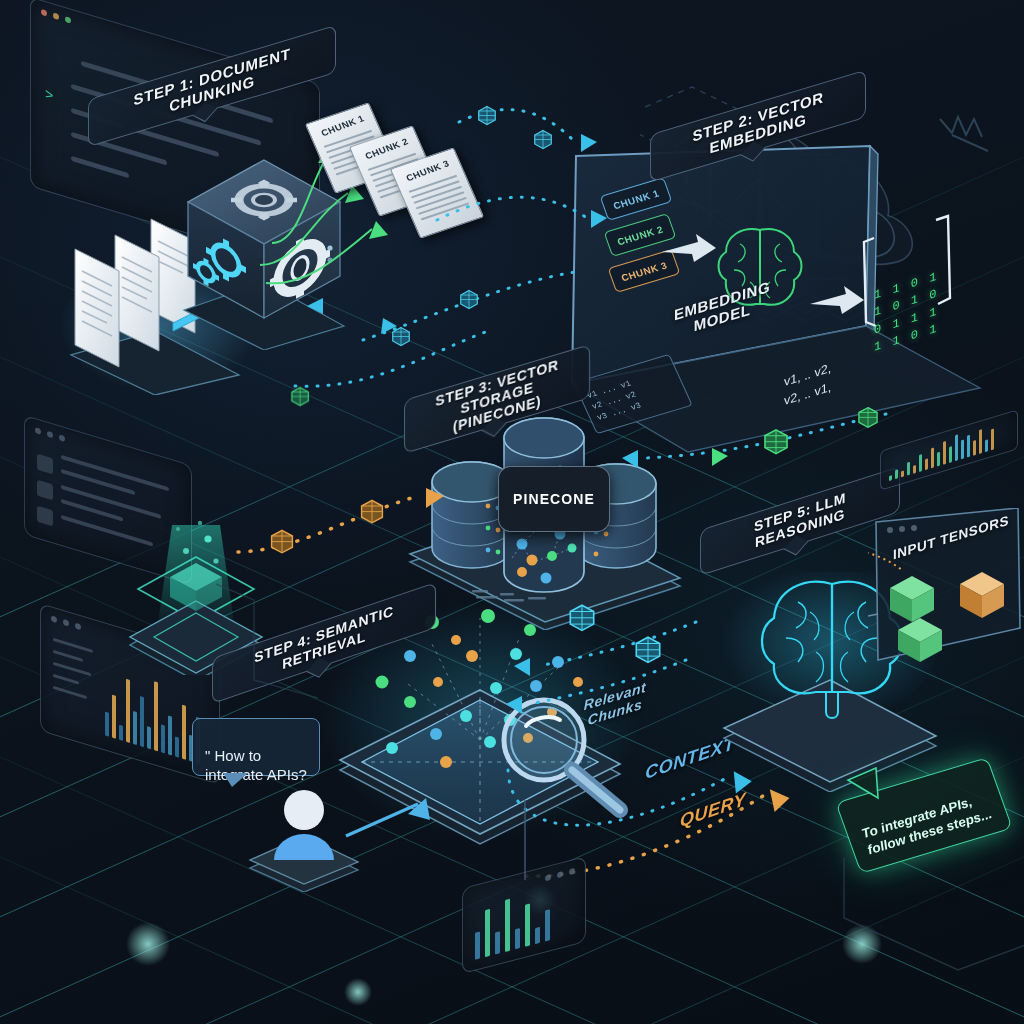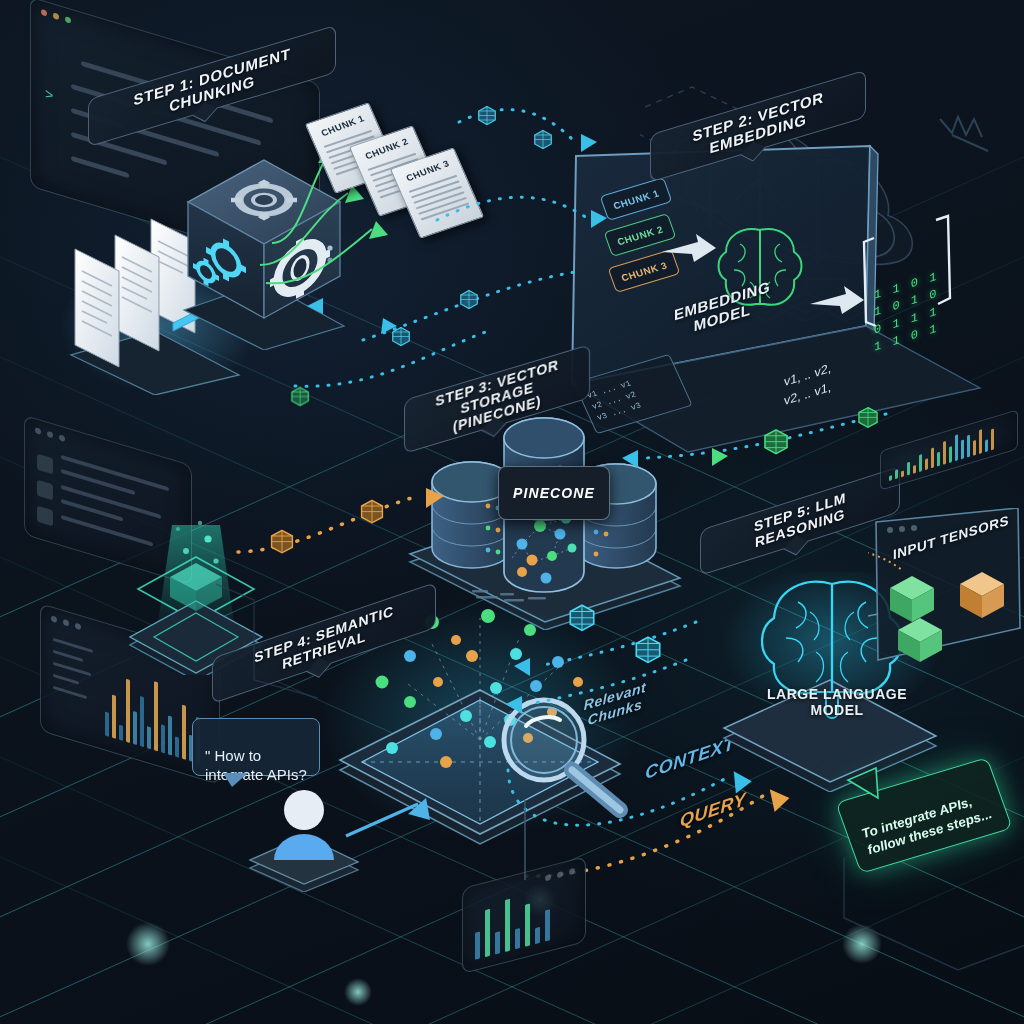--- a/index.html
+++ b/index.html
@@ -84,22 +84,22 @@
     position:absolute;width:62px;height:24px;border-radius:5px;
     border:1.4px solid;
     display:flex;align-items:center;justify-content:center;
     font-size:9.5px;font-weight:800;letter-spacing:.4px;
     transform:matrix(1,-0.30,0.34,0.95,0,0);
     background:rgba(12,22,32,.55);
   }
   
   .pinebadge{
     position:absolute;background:#161f29;border:1.5px solid rgba(170,200,225,.5);
-    border-radius:8px;color:#fff;font-weight:800;font-size:14px;letter-spacing:1.1px;
-    padding:18px 14px;box-shadow:0 4px 14px rgba(0,0,0,.75);font-style:italic;
+    border-radius:13px;color:#fff;font-weight:800;font-size:14px;letter-spacing:1.1px;
+    padding:24px 14px;box-shadow:0 4px 14px rgba(0,0,0,.75);
   }
   
   .bubble{
     position:absolute;border:1.5px solid #5a8db8;border-radius:8px;
     background:rgba(22,38,54,.93);color:#e6f0f8;
     font-size:15px;line-height:1.25;padding:9px 12px;box-sizing:border-box;
   }
   .bubble::after{
     content:"";position:absolute;left:30px;bottom:-12px;
     width:0;height:0;border-left:9px solid transparent;border-right:16px solid transparent;
@@ -890,22 +890,20 @@
         <path d="M56,74 C66,80 66,96 56,104" stroke-width="1.3"></path>
         <path d="M88,74 C78,80 78,96 88,104" stroke-width="1.3"></path>
         <path d="M50,34 C60,40 62,54 54,62" stroke-width="1.2"></path>
         <path d="M94,34 C84,40 82,54 90,62" stroke-width="1.2"></path>
 
         <path d="M66,114 L66,134 C66,142 78,142 78,134 L78,114" stroke-width="2"></path>
       </g>
     </svg>
   </div>
 
-  <div class="lbl" style="left:752px;top:686px;width:170px;font-size:14px;white-space:pre-line;">LARGE LANGUAGE
-MODEL</div>
 
   <div class="banner" style="left:700px;top:498px;width:200px;height:46px;font-size:14px;
        transform:matrix(1,-0.32,0,1,0,0);">
     <span>STEP 5: LLM REASONING</span>
   </div>
 
   <div class="svgabs" style="left:868px;top:508px;width:160px;height:180px;">
     <svg width="160" height="180" viewBox="0 0 160 180">
       <polygon points="8,14 150,0 152,120 10,152" fill="rgba(18,30,42,.85)" stroke="#5a84a2" stroke-width="1.6"></polygon>
       <g fill="#4c606f">

